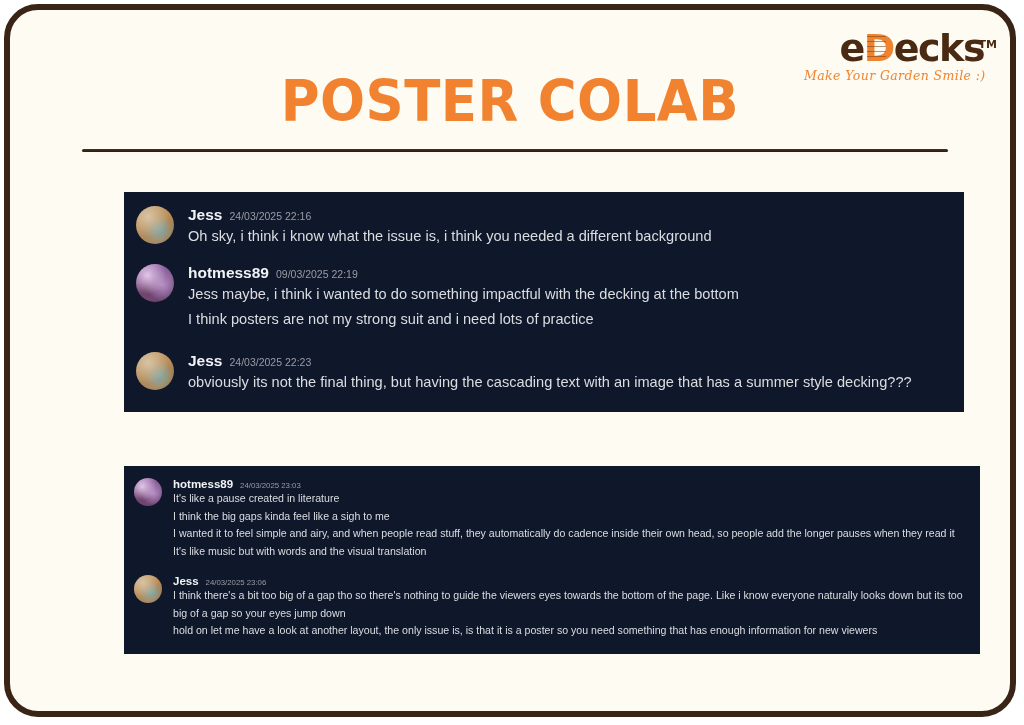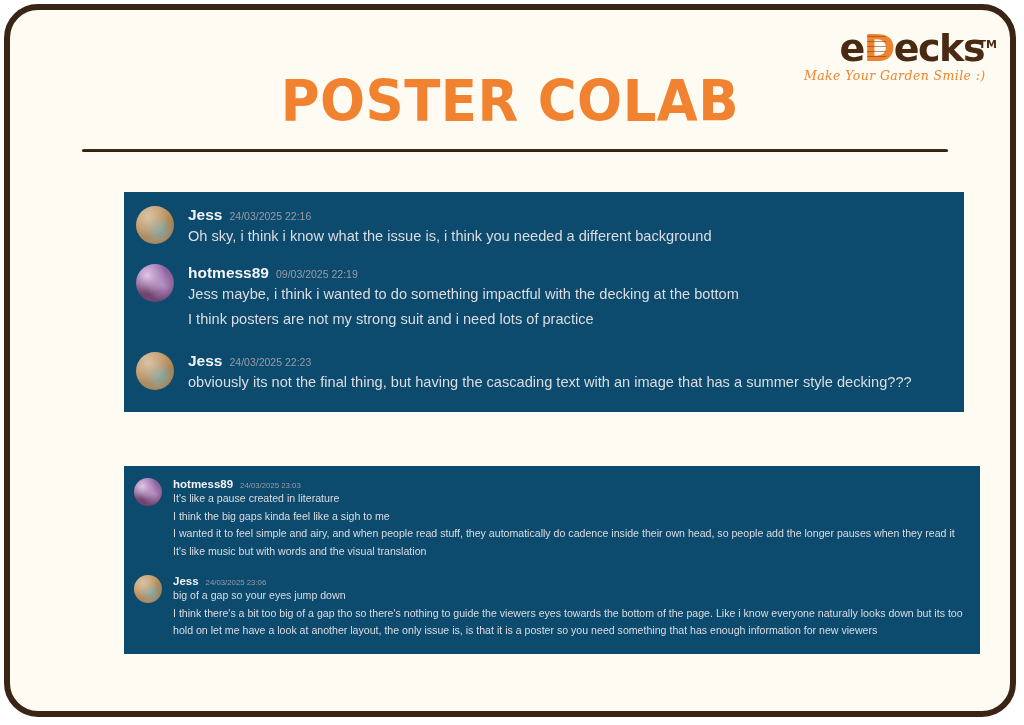--- a/index.html
+++ b/index.html
@@ -113,21 +113,21 @@
     top: 139px;
     width: 866px;
     height: 3px;
     background: linear-gradient(to bottom, #4d3018, #2b1a0c);
     border-radius: 2px;
   }
 
   
   .chat-panel {
     position: absolute;
-    background: #0c4a6e;
+    background: #0f172a;
   }
   #chat-panel-top {
     left: 114px;
     top: 182px;
     width: 840px;
     height: 220px;
   }
   #chat-panel-bottom {
     left: 114px;
     top: 456px;
@@ -272,21 +272,21 @@
       </div>
     </div>
 
     <div class="msg-group" style="margin-top:15px;">
       <div class="avatar avatar-jess"></div>
       <div class="msg-body">
         <div class="msg-head">
           <span class="msg-author">Jess</span>
           <span class="msg-time">24/03/2025 23:06</span>
         </div>
+        <div class="msg-line">I think there's a bit too big of a gap tho so there's nothing to guide the viewers eyes towards the bottom of the page. Like i know everyone naturally looks down but its too</div>
         <div class="msg-line">big of a gap so your eyes jump down</div>
-        <div class="msg-line">I think there's a bit too big of a gap tho so there's nothing to guide the viewers eyes towards the bottom of the page. Like i know everyone naturally looks down but its too</div>
         <div class="msg-line msg-gap">hold on let me have a look at another layout, the only issue is, is that it is a poster so you need something that has enough information for new viewers</div>
       </div>
     </div>
 
   </div>
 
 </div>
 
 </body></html>

